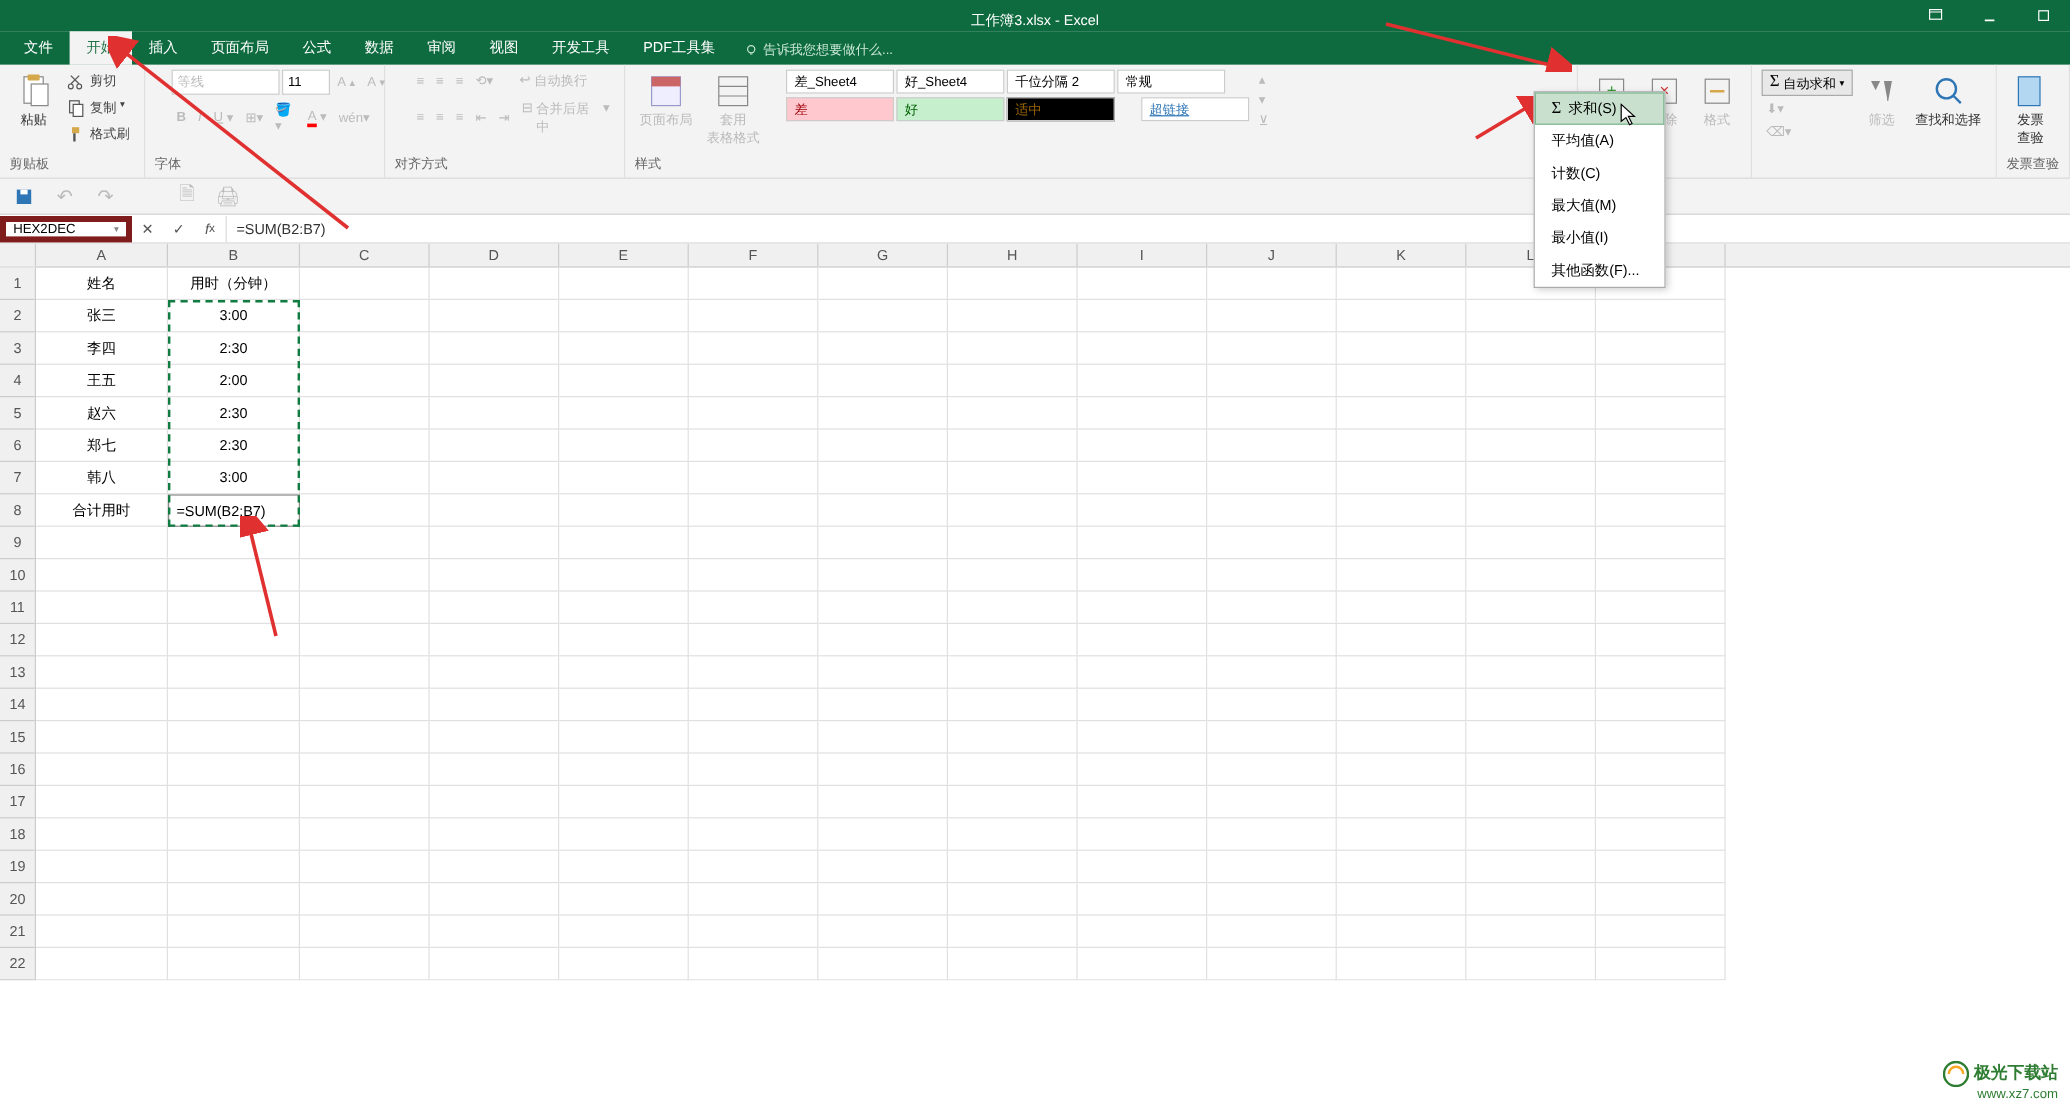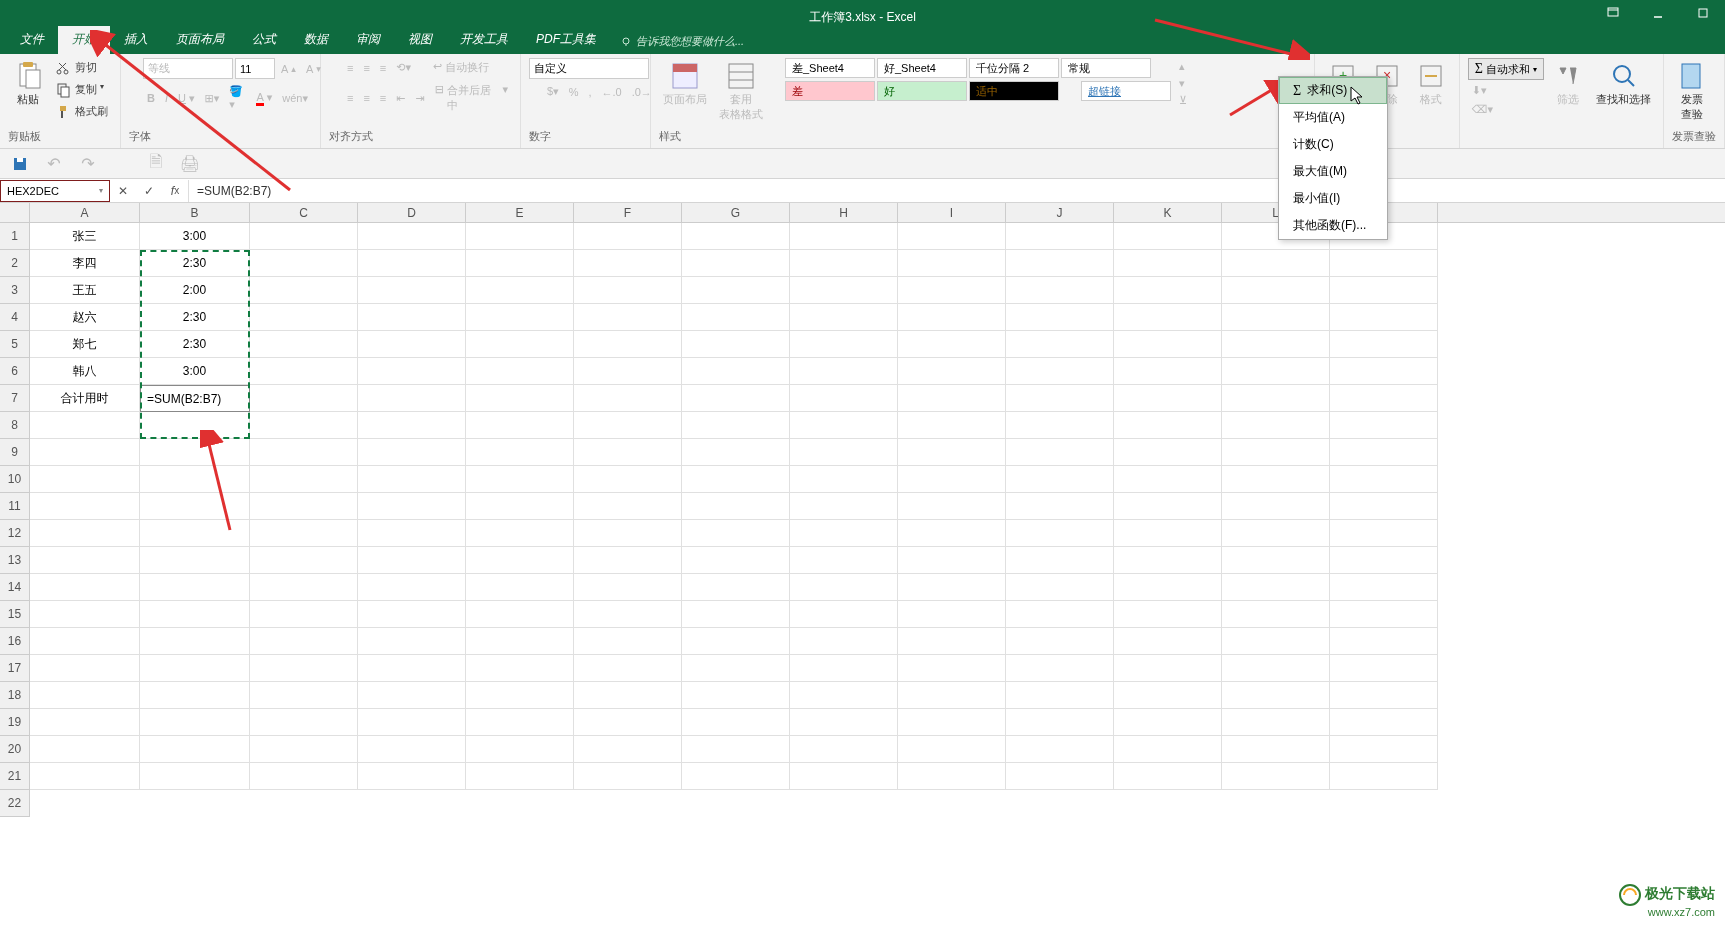--- a/index.html
+++ b/index.html
@@ -6,21 +6,21 @@
 body { background: #fff; overflow: hidden; width: 1725px; height: 928px; position: relative; }
 
 
 .titlebar { height: 26px; background: #0e6b3f; display: flex; align-items: flex-end; justify-content: center; position: relative; }
 .titlebar-text { color: #fff; font-size: 12px; }
 .titlebar-controls { position: absolute; right: 0; top: 0; display: flex; }
 .titlebar-btn { width: 45px; height: 26px; display: flex; align-items: center; justify-content: center; color: #fff; cursor: pointer; }
 .titlebar-btn svg { width: 12px; height: 12px; }
 
 
-.menubar { height: 28px; background: #0e6b3f; display: flex; align-items: flex-end; padding-left: 6px; font-style: italic; }
+.menubar { height: 28px; background: #0e6b3f; display: flex; align-items: flex-end; padding-left: 6px; }
 .menu-tab { padding: 6px 14px; color: #fff; font-size: 12px; cursor: pointer; }
 .menu-tab.active { background: #f3f3f3; color: #217346; }
 .tell-me { margin-left: 10px; color: #c8e6d4; font-size: 11px; display: flex; align-items: center; gap: 4px; padding-bottom: 5px; }
 .bulb-icon { width: 12px; height: 12px; }
 
 
 .ribbon { height: 95px; background: #f3f3f3; border-bottom: 1px solid #d4d4d4; display: flex; }
 .ribbon-group { border-right: 1px solid #e0e0e0; padding: 4px 8px 2px 8px; display: flex; flex-direction: column; justify-content: space-between; }
 .ribbon-group-content { display: flex; align-items: flex-start; gap: 4px; flex: 1; }
 .ribbon-group-label { text-align: left; font-size: 11px; color: #666; padding: 2px 0; }
@@ -44,21 +44,21 @@
 .dropdown-menu { position: absolute; background: #fff; border: 1px solid #aaa; box-shadow: 2px 2px 6px rgba(0,0,0,0.2); z-index: 100; min-width: 110px; }
 .dropdown-item { padding: 5px 14px; font-size: 12px; cursor: pointer; display: flex; align-items: center; gap: 6px; }
 .dropdown-item.hover { background: #c8e0cd; border: 1px solid #7eb68f; padding: 4px 13px; }
 
 
 .qat { height: 30px; background: #f3f3f3; border-bottom: 1px solid #d4d4d4; display: flex; align-items: center; padding: 0 10px; gap: 14px; }
 .qat-btn { width: 20px; height: 20px; display: flex; align-items: center; justify-content: center; cursor: pointer; }
 
 
 .formula-bar { height: 24px; border-bottom: 1px solid #d4d4d4; display: flex; align-items: center; }
-.name-box { width: 110px; height: 22px; border: 1px solid #7f1d1d; font-size: 11px; padding: 0 6px; display: flex; align-items: center; justify-content: space-between; }
+.name-box { width: 110px; height: 22px; border: 5px solid #7f1d1d; font-size: 11px; padding: 0 6px; display: flex; align-items: center; justify-content: space-between; }
 .fx-buttons { display: flex; border-right: 1px solid #ddd; }
 .fx-btn { width: 26px; height: 22px; display: flex; align-items: center; justify-content: center; cursor: pointer; color: #555; font-size: 12px; }
 .formula-input { flex: 1; padding: 0 8px; font-size: 12px; color: #333; }
 
 
 .grid-area { position: relative; overflow: hidden; }
 .col-headers { display: flex; height: 20px; background: #f0f0f0; border-bottom: 1px solid #ccc; }
 .corner { width: 30px; border-right: 1px solid #ccc; background: #f0f0f0; }
 .col-header { border-right: 1px solid #ccc; text-align: center; font-size: 12px; color: #555; display: flex; align-items: center; justify-content: center; }
 .col-A { width: 110px; }
@@ -212,33 +212,20 @@
         <span class="ribbon-small-btn disabled">≡</span>
         <span class="ribbon-small-btn disabled">≡</span>
         <span class="ribbon-small-btn disabled">⇤</span>
         <span class="ribbon-small-btn disabled">⇥</span>
         <span class="ribbon-small-btn disabled">⊟ <span>合并后居中</span>▾</span>
       </div>
     </div>
     <div class="ribbon-group-label">对齐方式</div>
   </div>
 
-  <div class="ribbon-group" style="width:130px;">
-    <div class="ribbon-group-content" style="flex-direction:column; gap:4px;">
-      <input class="number-select" value="自定义" style="">
-      <div class="ribbon-row">
-        <span class="ribbon-small-btn disabled">$▾</span>
-        <span class="ribbon-small-btn disabled">%</span>
-        <span class="ribbon-small-btn disabled">,</span>
-        <span class="ribbon-small-btn disabled">←.0</span>
-        <span class="ribbon-small-btn disabled">.0→</span>
-      </div>
-    </div>
-    <div class="ribbon-group-label">数字</div>
-  </div>
 
   <div class="ribbon-group" style="flex:1;">
     <div class="ribbon-group-content">
       <div class="ribbon-btn ribbon-btn-large disabled">
         <svg class="ribbon-icon-large" viewBox="0 0 32 32">
             <rect x="4" y="4" width="24" height="24" fill="#eef" stroke="#99c"></rect>
             <rect x="4" y="4" width="24" height="8" fill="#c66"></rect>
           </svg>
         <span>页面布局</span>
       </div>
@@ -427,20 +414,35 @@
         <div class="row-header">15</div>
         <div class="row-header">16</div>
         <div class="row-header">17</div>
         <div class="row-header">18</div>
         <div class="row-header">19</div>
         <div class="row-header">20</div>
         <div class="row-header">21</div>
         <div class="row-header">22</div>
       </div>
     <div class="cells" id="cells-container">
+        <div class="cell-row">
+          <div class="cell col-A">姓名</div>
+          <div class="cell col-B">用时（分钟）</div>
+          <div class="cell col-other"></div>
+          <div class="cell col-other"></div>
+          <div class="cell col-other"></div>
+          <div class="cell col-other"></div>
+          <div class="cell col-other"></div>
+          <div class="cell col-other"></div>
+          <div class="cell col-other"></div>
+          <div class="cell col-other"></div>
+          <div class="cell col-other"></div>
+          <div class="cell col-other"></div>
+          <div class="cell col-other"></div>
+        </div>
         <div class="cell-row">
           <div class="cell col-A">张三</div>
           <div class="cell col-B">3:00</div>
           <div class="cell col-other"></div>
           <div class="cell col-other"></div>
           <div class="cell col-other"></div>
           <div class="cell col-other"></div>
           <div class="cell col-other"></div>
           <div class="cell col-other"></div>
           <div class="cell col-other"></div>

